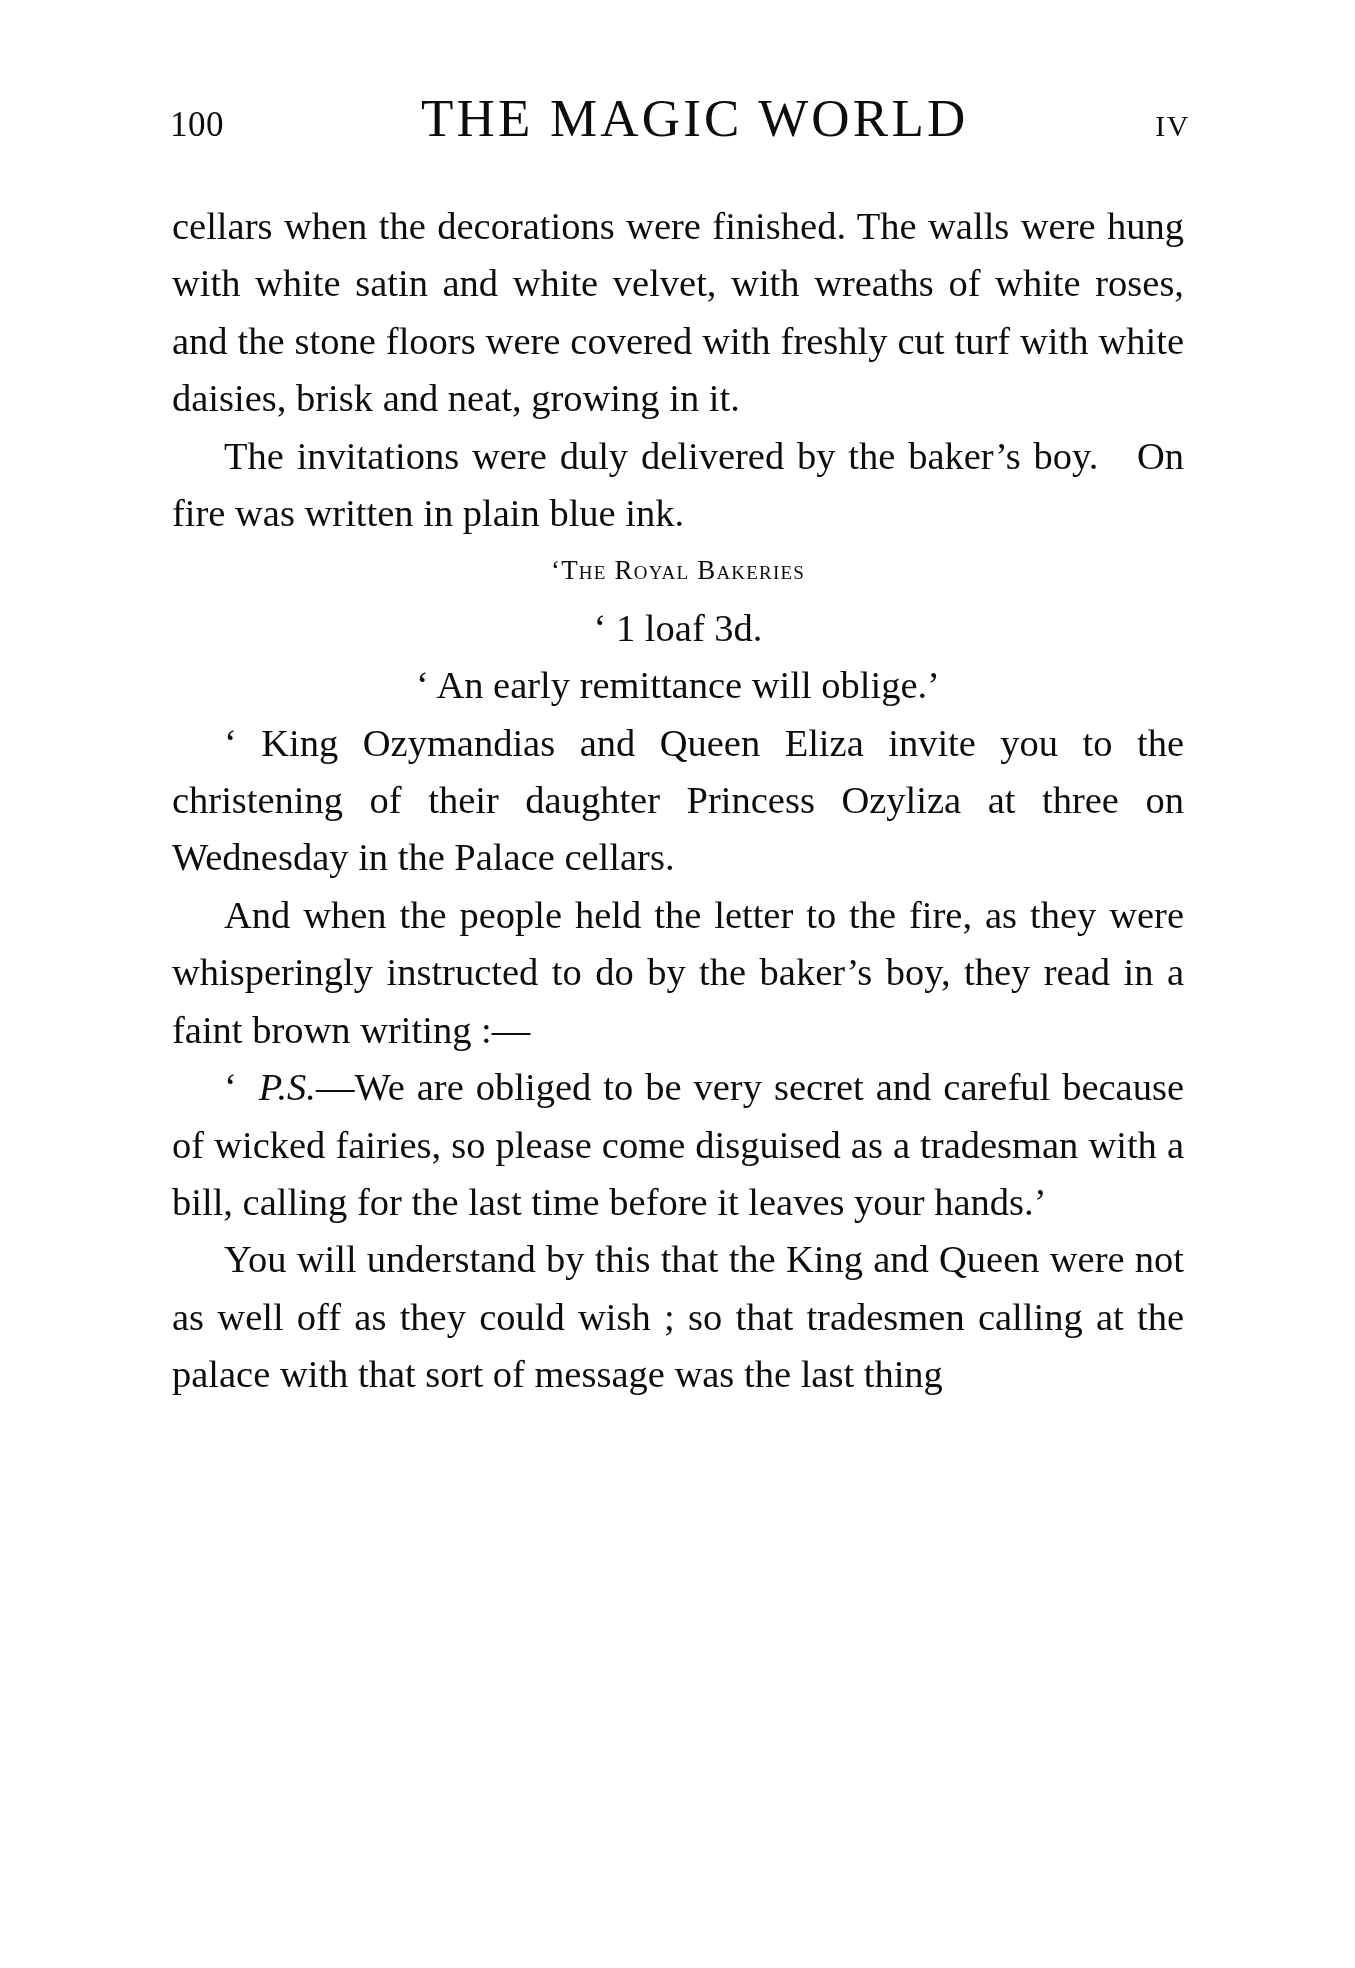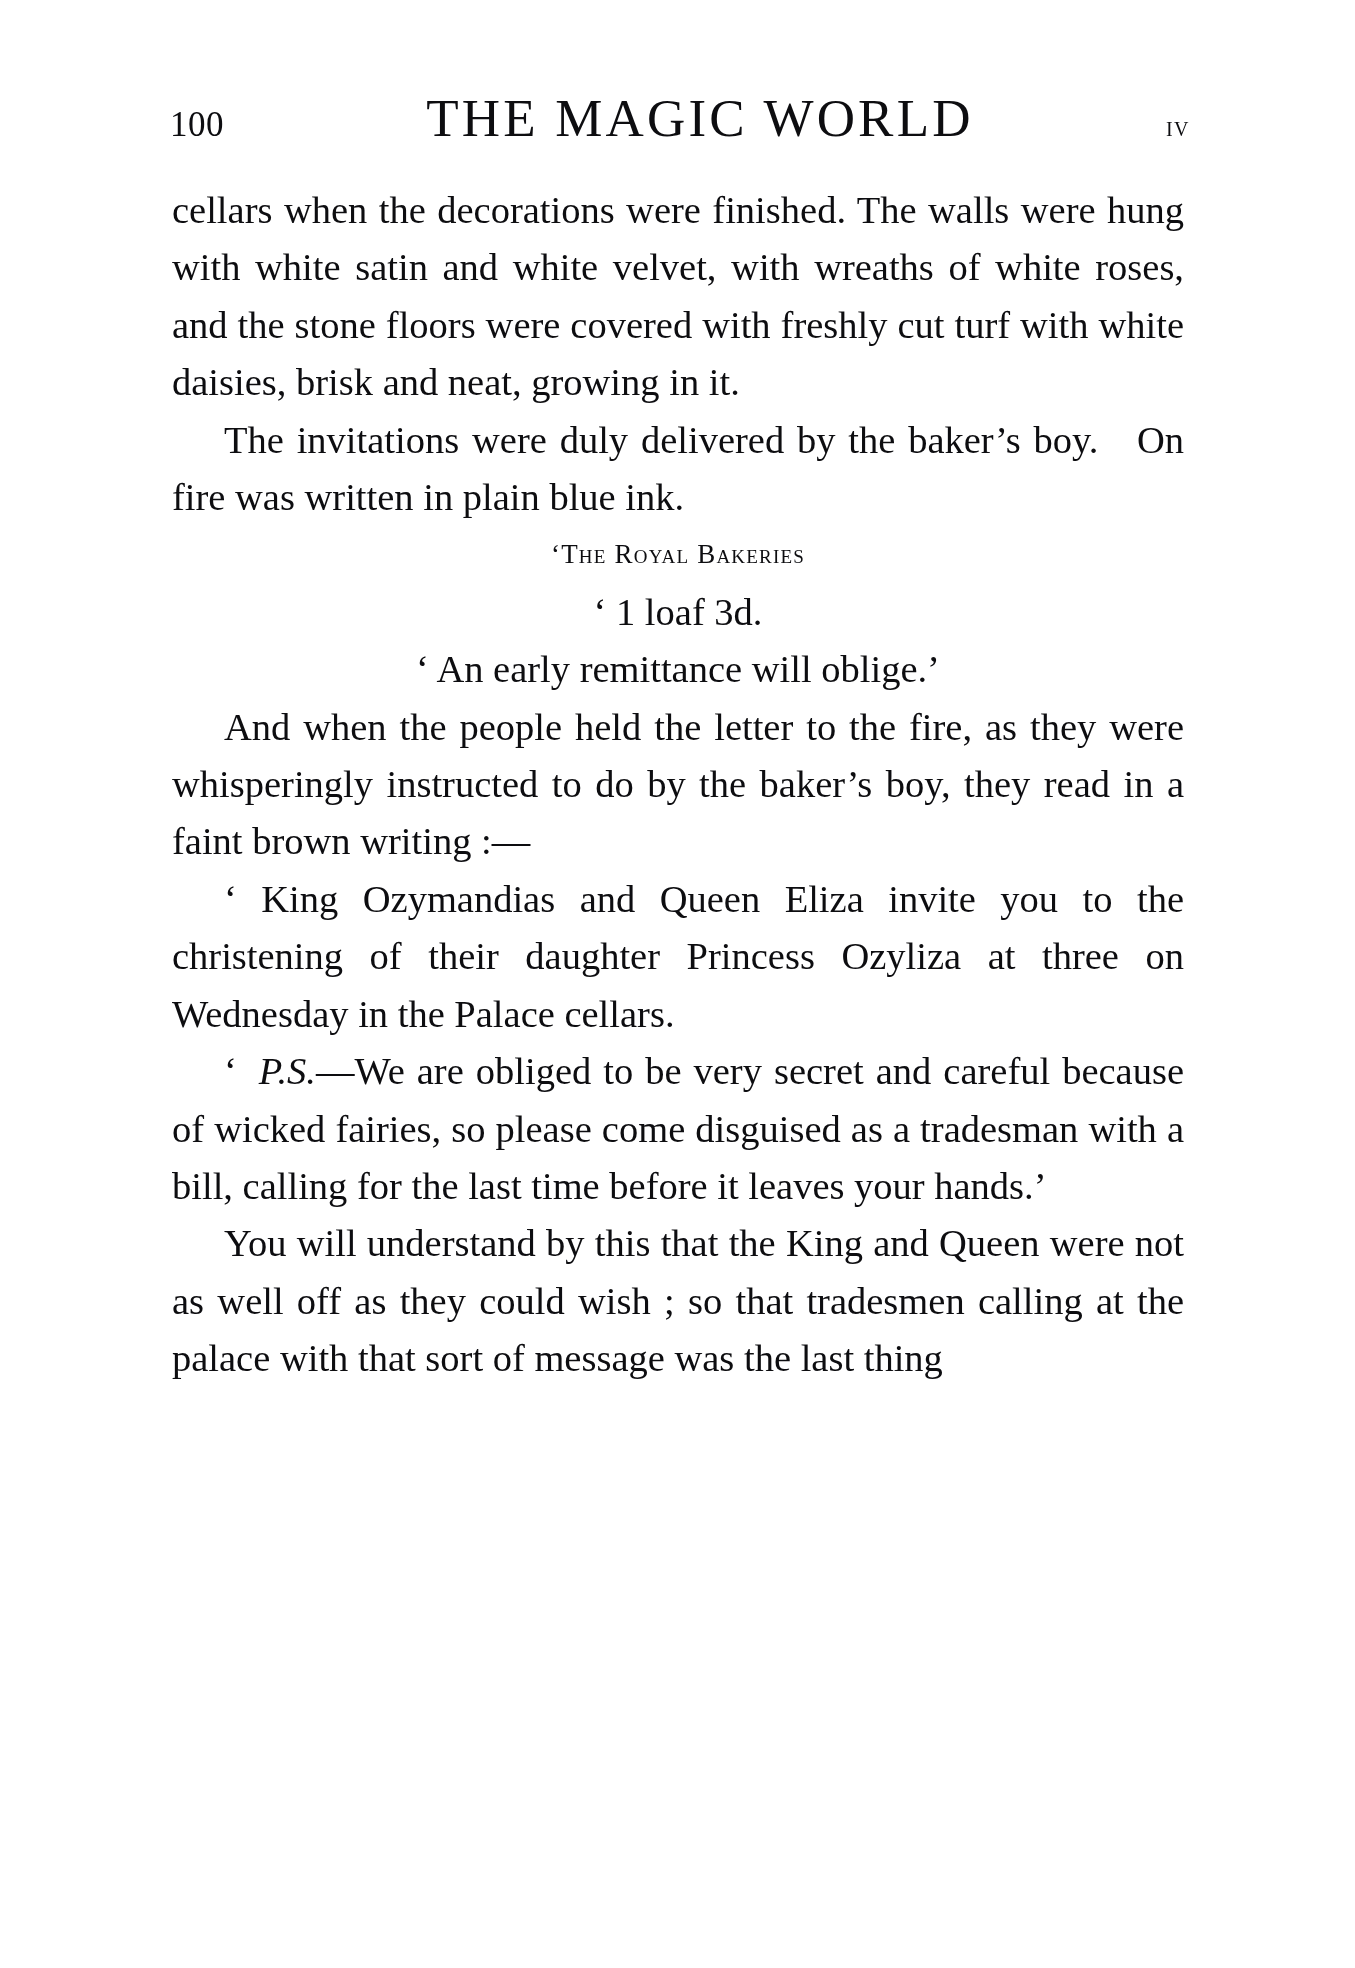--- a/index.html
+++ b/index.html
@@ -34,27 +34,27 @@
     letter-spacing: 0.5px;
   }
   .book-title {
     font-size: 53px;
     letter-spacing: 3.2px;
     white-space: nowrap;
     margin: 0 auto;
     padding-left: 10px;
   }
   .chapter-num {
-    font-size: 20px;
+    font-size: 30px;
     letter-spacing: 1.5px;
   }
   .body-text {
     position: absolute;
     left: 172px;
-    top: 182px;
+    top: 198px;
     width: 1012px;
     font-size: 38.5px;
     line-height: 57.4px;
     text-align: justify;
     text-justify: inter-word;
   }
   .body-text p {
     margin: 0;
   }
   .body-text p.indent {
@@ -93,22 +93,22 @@
     <p>cellars when the decorations were finished. The walls were hung with white satin and white velvet, with wreaths of white roses, and the stone floors were covered with freshly cut turf with white daisies, brisk and neat, growing in it.</p>
 
     <p class="indent">The invitations were duly delivered by the baker’s boy. On fire was written in plain blue ink.</p>
 
     <p class="letter-line smallcaps sc-big">‘The Royal Bakeries</p>
 
     <p class="letter-line">‘ 1 loaf 3d.</p>
 
     <p class="letter-line">‘ An early remittance will oblige.’</p>
 
+    <p class="indent">‘ King Ozymandias and Queen Eliza invite you to the christening of their daughter Princess Ozyliza at three on Wednesday in the Palace cellars.</p>
+
     <p class="indent">And when the people held the letter to the fire, as they were whisperingly instructed to do by the baker’s boy, they read in a faint brown writing :—</p>
-
-    <p class="indent">‘ King Ozymandias and Queen Eliza invite you to the christening of their daughter Princess Ozyliza at three on Wednesday in the Palace cellars.</p>
 
     <p class="indent"><span>‘ </span><span class="ital">P.S.</span><span>—We are obliged to be very secret and careful because of wicked fairies, so please come disguised as a tradesman with a bill, calling for the last time before it leaves your hands.’</span></p>
 
     <p class="indent">You will understand by this that the King and Queen were not as well off as they could wish ; so that tradesmen calling at the palace with that sort of message was the last thing</p>
 
   </div>
 </div>
 
 </body></html>

